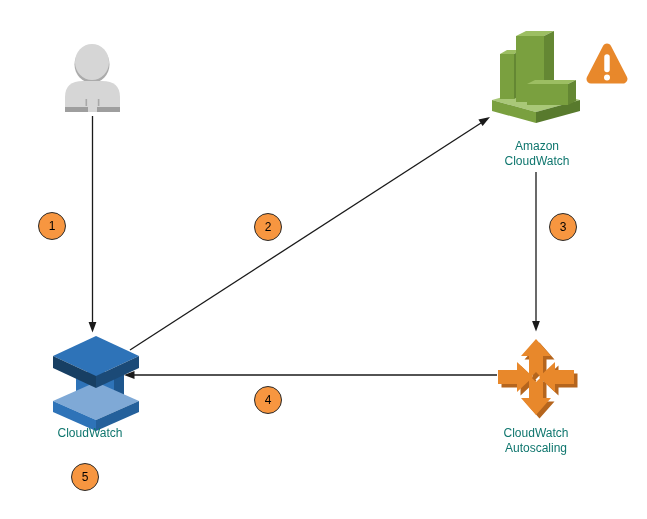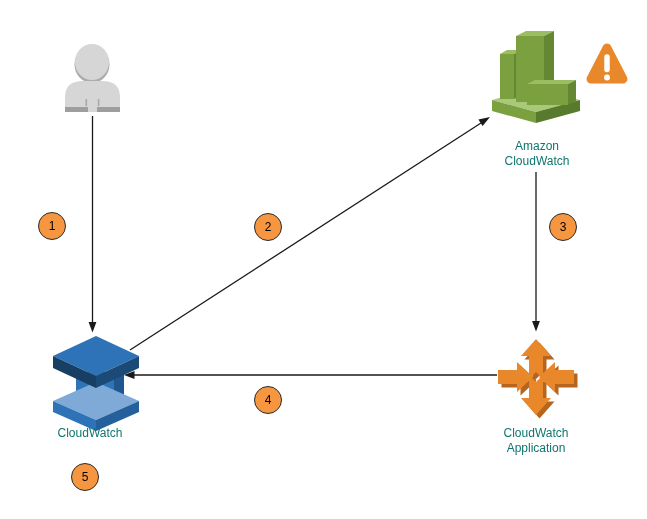--- a/index.html
+++ b/index.html
@@ -129,21 +129,21 @@
     <div>Amazon</div>
     <div>CloudWatch</div>
   </div>
 
   <div class="node-label" style="left:20px;top:426px;">
     <div>CloudWatch</div>
   </div>
 
   <div class="node-label" style="left:466px;top:426px;">
     <div>CloudWatch</div>
-    <div>Application</div>
+    <div>Autoscaling</div>
   </div>
 
   <div class="step-circle" style="left:38px;top:212px;">
     <span>1</span>
   </div>
   <div class="step-circle" style="left:254px;top:213px;">
     <span>2</span>
   </div>
   <div class="step-circle" style="left:549px;top:213px;">
     <span>3</span>

